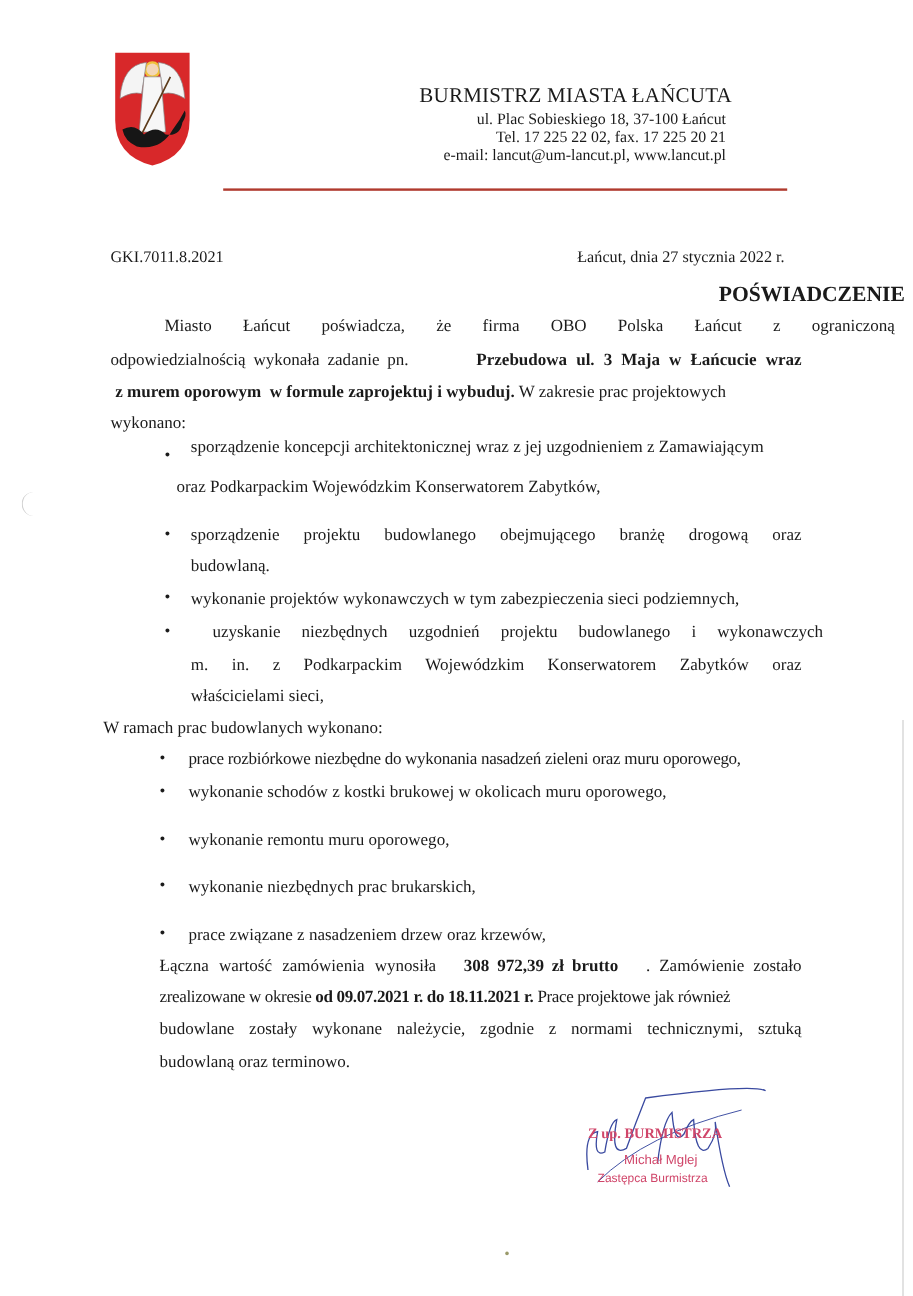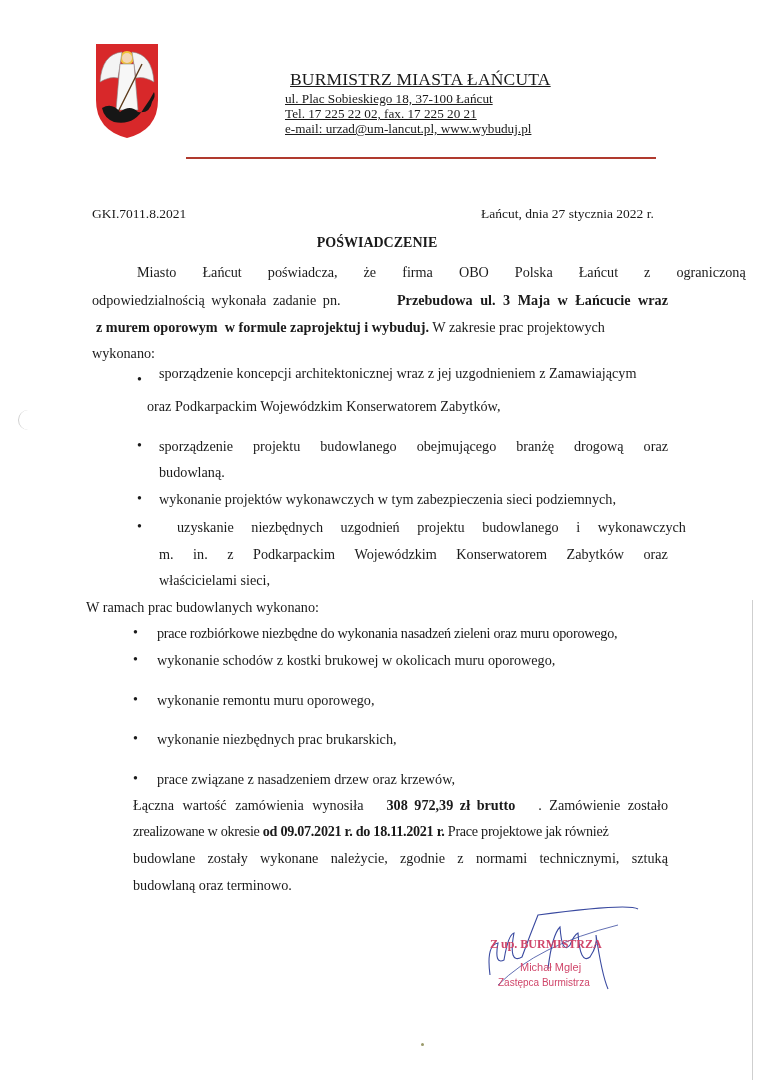--- a/index.html
+++ b/index.html
@@ -1,26 +1,26 @@
 <!DOCTYPE html>
 <html><head>
 <meta charset="utf-8">
 <style>
   html, body { margin:0; padding:0; background:#ffffff; }
   body { width:761px; height:1080px; position:relative; overflow:hidden;
          font-family:"Liberation Serif", serif; color:#1a1a1a; }
   .abs { position:absolute; }
   .crest { left:94px; top:42px; width:66px; height:98px; }
-  .hdr { left:290px; width:320px; text-align:left; white-space:nowrap;text-decoration:underline; }
+  .hdr { left:290px; width:320px; text-align:right; white-space:nowrap; }
   .hdr-title { top:69px; font-size:17.5px; letter-spacing:0.2px; }
   .hdr-line { font-size:13.2px; }
   .redrule { left:186px; top:157px; width:470px; height:2px; background:#b03a2e; }
   .ref { left:92px; top:206px; font-size:13.5px; }
   .date { left:481px; top:206px; font-size:13.5px; }
-  .title { left:0; width:754px; text-align:center; top:235px; font-size:14px; font-weight:bold; }
+  .title { left:0; width:754px; text-align:right; top:235px; font-size:18px; font-weight:bold; }
   .txt { font-size:14.2px; white-space:nowrap; }
   .just { display:flex; justify-content:space-between; white-space:nowrap; font-size:14.2px;gap:26px; }
   b { font-weight:bold; }
   .bullet { font-size:14px; }
   .sidebar-rule { left:752px; top:600px; width:1px; height:480px; background:#cfcfcf; }
   .margin-mark { left:18px; top:410px; width:10px; height:20px; border-left:1px solid #d0d0d0; border-radius:10px 0 0 10px; }
   .dot { left:421px; top:1043px; width:3px; height:3px; background:#9a9a6a; border-radius:50%; }
   .sig { left:478px; top:905px; width:170px; height:100px; }
   .stamp { font-family:"Liberation Sans", sans-serif; color:#d0466a; position:absolute; white-space:nowrap; }
 </style>
@@ -36,21 +36,21 @@
     <path d="M38 10 Q58 12 60 40 Q50 34 42 36 Z" fill="#f4f4f4" stroke="#8a8a8a" stroke-width="0.6"></path>
     <path d="M26 22 H40 L44 68 H22 Z" fill="#f7f7f7" stroke="#8a8a8a" stroke-width="0.6"></path>
     <line x1="48" y1="22" x2="22" y2="74" stroke="#5c3a1a" stroke-width="1.4"></line>
     <path d="M8 66 Q18 60 26 70 Q36 62 44 70 Q56 72 58 60 Q62 54 60 50 Q56 58 50 66 Q40 84 20 80 Q10 76 8 66 Z" fill="#161616"></path>
   </svg>
 </div>
 
 <div class="abs hdr hdr-title">BURMISTRZ  MIASTA ŁAŃCUTA</div>
 <div class="abs hdr hdr-line" style="top:91px;left:285px;">ul. Plac Sobieskiego 18, 37-100 Łańcut</div>
 <div class="abs hdr hdr-line" style="top:106px;left:285px;">Tel. 17 225 22 02, fax. 17 225 20 21</div>
-<div class="abs hdr hdr-line" style="top:121px;left:285px;">e-mail: urzad@um-lancut.pl, www.wybuduj.pl</div>
+<div class="abs hdr hdr-line" style="top:121px;left:285px;">e-mail: lancut@um-lancut.pl, www.lancut.pl</div>
 <div class="abs redrule"></div>
 
 <div class="abs ref">GKI.7011.8.2021</div>
 <div class="abs date">Łańcut, dnia 27 stycznia 2022 r.</div>
 
 <div class="abs title">POŚWIADCZENIE</div>
 
 <div class="abs just" style="left:137px; top:264px; width:531px;">
   <span>Miasto</span>
   <span>Łańcut</span>

